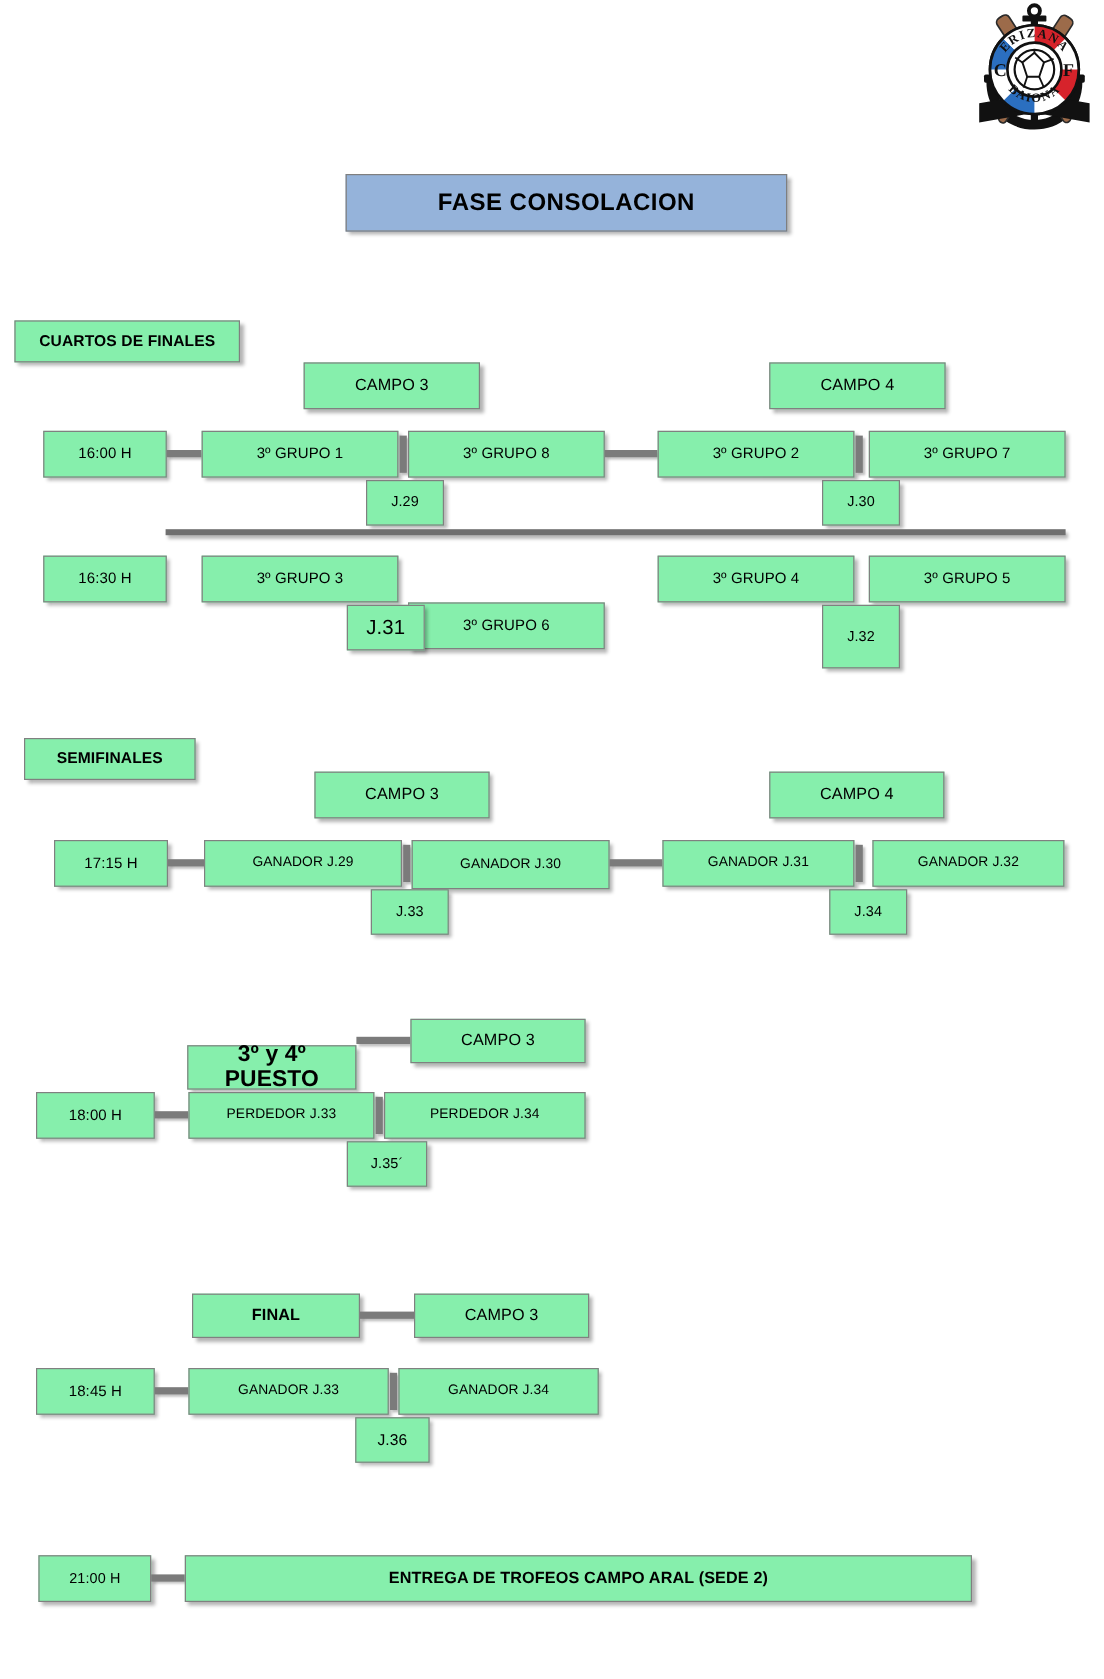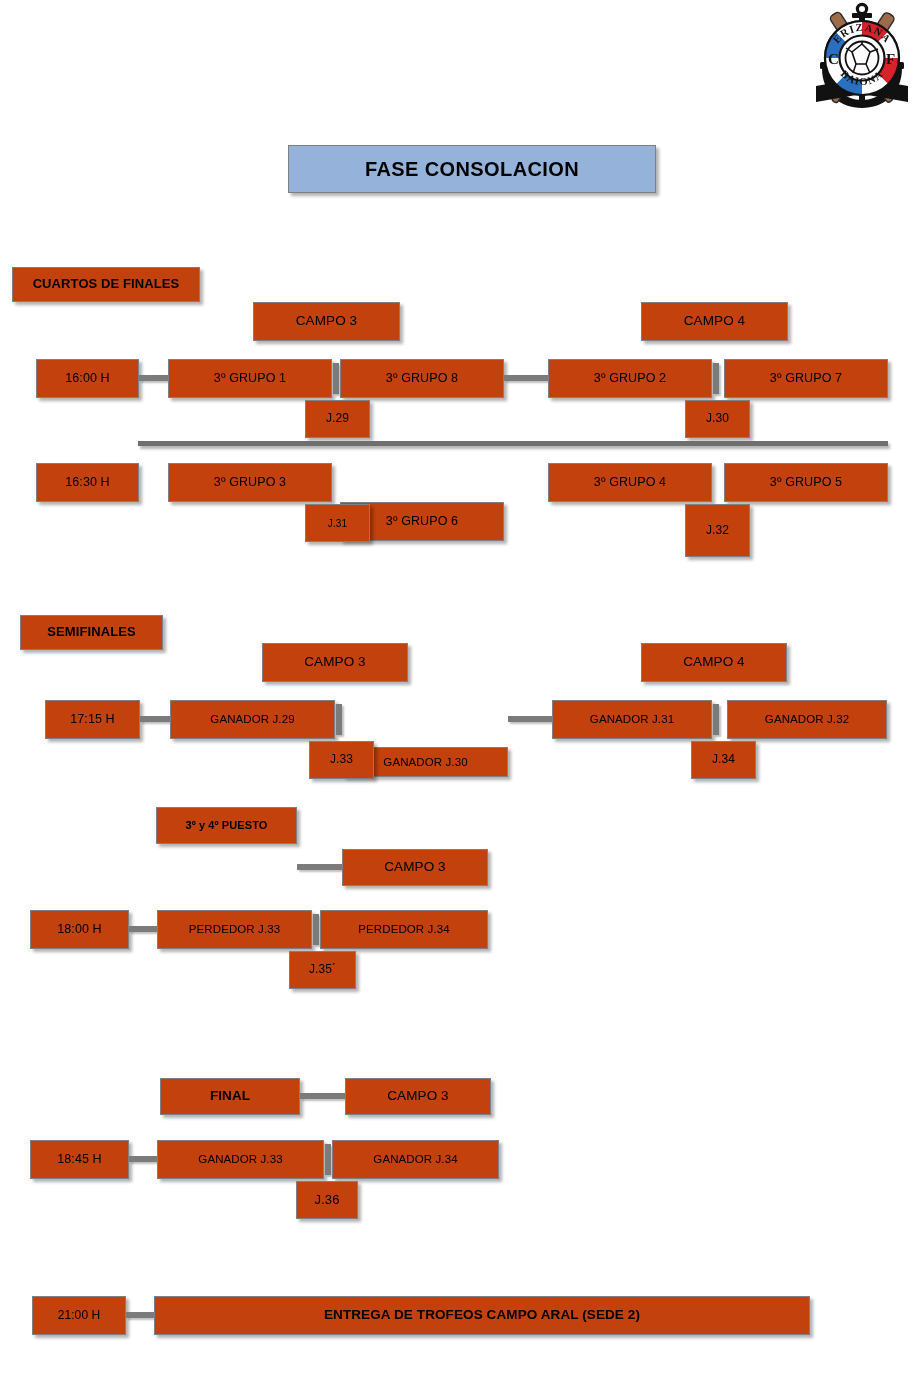--- a/index.html
+++ b/index.html
@@ -13,21 +13,21 @@
     position: relative;
     font-family: "Liberation Sans", sans-serif;
     color: #000000;
     overflow: hidden;
   }
 
   
   .box {
     position: absolute;
     box-sizing: border-box;
-    background: #c2410c;
+    background: #86efac;
     border: 1.6px solid #808080;
     box-shadow: 3px 3px 3px rgba(0,0,0,0.30);
     display: flex;
     align-items: center;
     justify-content: center;
     text-align: center;
     line-height: 1.1;
     font-size: 12.5px;
     letter-spacing: 0.1px;
   }
@@ -164,44 +164,44 @@
 
 <div class="divider" style="left:138px; top:441px; width:750px; height:5px;"></div>
 
 <div class="box" style="left:36px; top:463px; width:103px; height:39px;">16:30 H</div>
 
 <div class="box" style="left:168px; top:463px; width:164px; height:39px;">3º GRUPO 3</div>
 <div class="box" style="left:340px; top:463px; width:164px; height:39px;margin-top:39px;">3º GRUPO 6</div>
 <div class="box" style="left:548px; top:463px; width:164px; height:39px;">3º GRUPO 4</div>
 <div class="box" style="left:724px; top:463px; width:164px; height:39px;">3º GRUPO 5</div>
 
-<div class="box" style="left:305px; top:504px; width:65px; height:38px; font-size:10px;">J.31</div>
+<div class="box" style="left:289px; top:504px; width:65px; height:38px; font-size:17px;">J.31</div>
 <div class="box" style="left:685px; top:504px; width:65px; height:53px; font-size:12px;">J.32</div>
 
 <div class="box bold" style="left:20px; top:615px; width:143px; height:35px; font-size:13px;">SEMIFINALES</div>
 
 <div class="box" style="left:262px; top:643px; width:146px; height:39px; font-size:13.5px;">CAMPO 3</div>
 <div class="box" style="left:641px; top:643px; width:146px; height:39px; font-size:13.5px;">CAMPO 4</div>
 
 <div class="box" style="left:45px; top:700px; width:95px; height:39px;">17:15 H</div>
 <div class="hconn" style="left:140px; top:716px; width:30px; height:6px;"></div>
 
 <div class="box" style="left:170px; top:700px; width:165px; height:39px; font-size:11.5px;">GANADOR J.29</div>
 <div class="vconn" style="left:336px; top:704px; width:6px; height:31px;"></div>
-<div class="box" style="left:343px; top:700px; width:165px; height:30px; font-size:11.5px;margin-top:47px;">GANADOR J.30</div>
+<div class="box" style="left:343px; top:700px; width:165px; height:41px; font-size:11.5px;">GANADOR J.30</div>
 <div class="hconn" style="left:508px; top:716px; width:44px; height:6px;"></div>
 
 <div class="box" style="left:552px; top:700px; width:160px; height:39px; font-size:11.5px;">GANADOR J.31</div>
 <div class="vconn" style="left:713px; top:704px; width:6px; height:31px;"></div>
 <div class="box" style="left:727px; top:700px; width:160px; height:39px; font-size:11.5px;">GANADOR J.32</div>
 
 <div class="box" style="left:309px; top:741px; width:65px; height:38px; font-size:12px;">J.33</div>
 <div class="box" style="left:691px; top:741px; width:65px; height:38px; font-size:12px;">J.34</div>
 
-<div class="box bold" style="left:156px; top:807px; width:141px; height:37px; font-size:11px;">3º y 4º PUESTO</div>
+<div class="box bold" style="left:156px; top:871px; width:141px; height:37px; font-size:19px;">3º y 4º PUESTO</div>
 <div class="hconn" style="left:297px; top:864px; width:45px; height:6px;"></div>
 <div class="box" style="left:342px; top:849px; width:146px; height:37px; font-size:13.5px;">CAMPO 3</div>
 
 <div class="box" style="left:30px; top:910px; width:99px; height:39px;">18:00 H</div>
 <div class="hconn" style="left:129px; top:926px; width:28px; height:6px;"></div>
 
 <div class="box" style="left:157px; top:910px; width:155px; height:39px; font-size:11.5px;">PERDEDOR J.33</div>
 <div class="vconn" style="left:313px; top:914px; width:6px; height:31px;"></div>
 <div class="box" style="left:320px; top:910px; width:168px; height:39px; font-size:11.5px;">PERDEDOR J.34</div>
 

